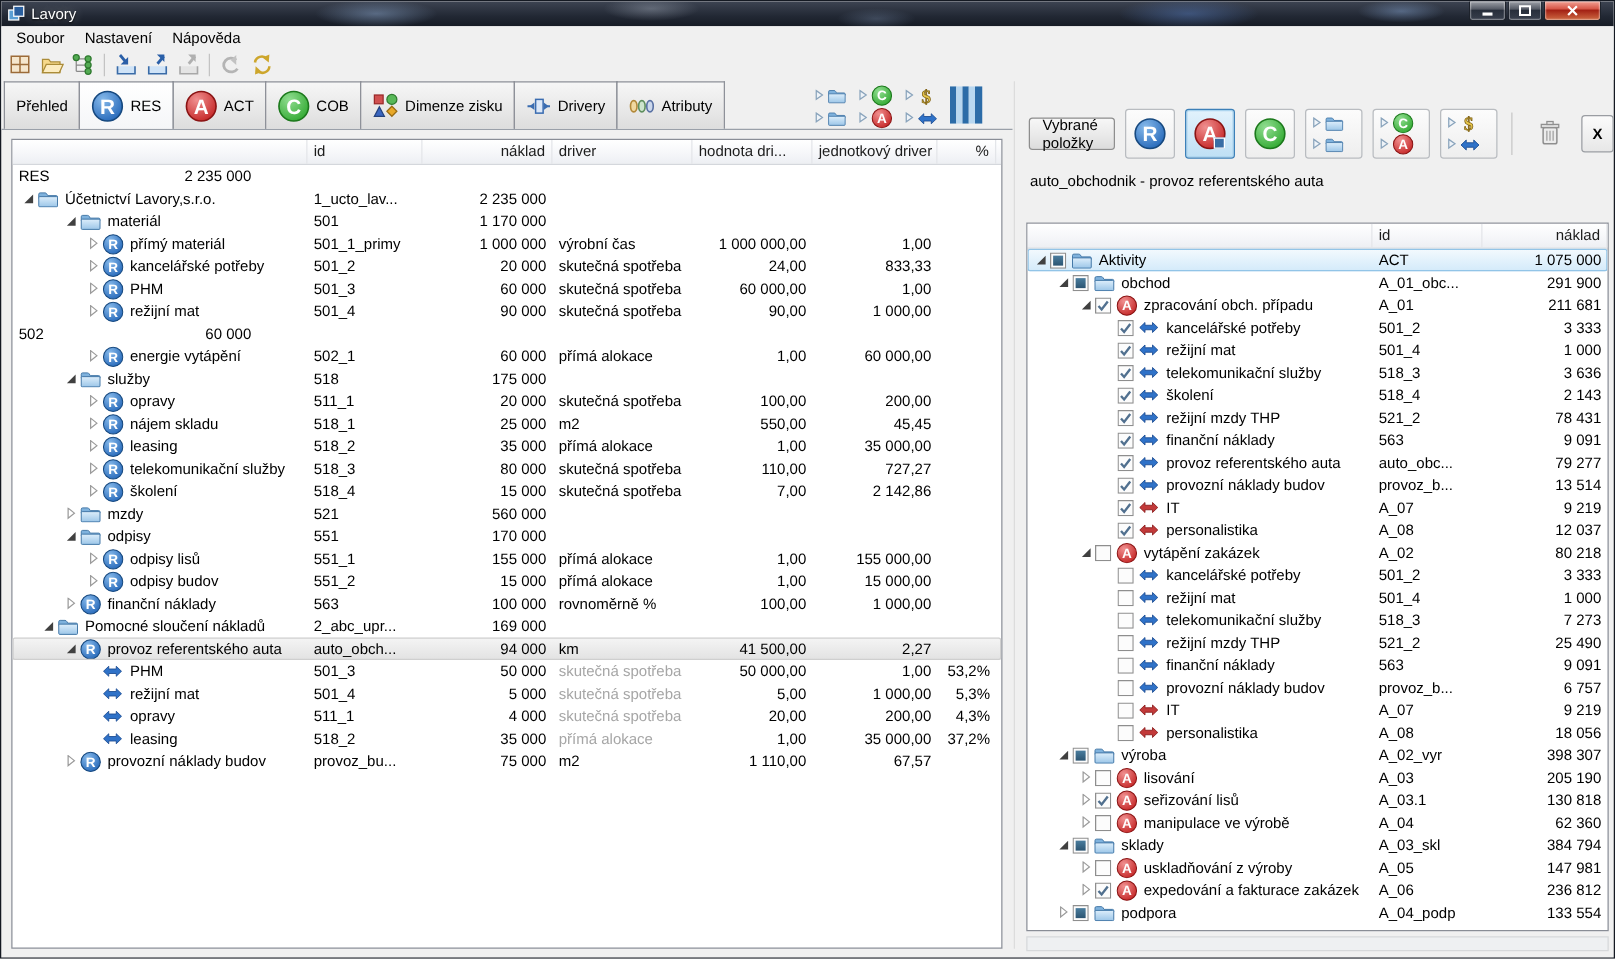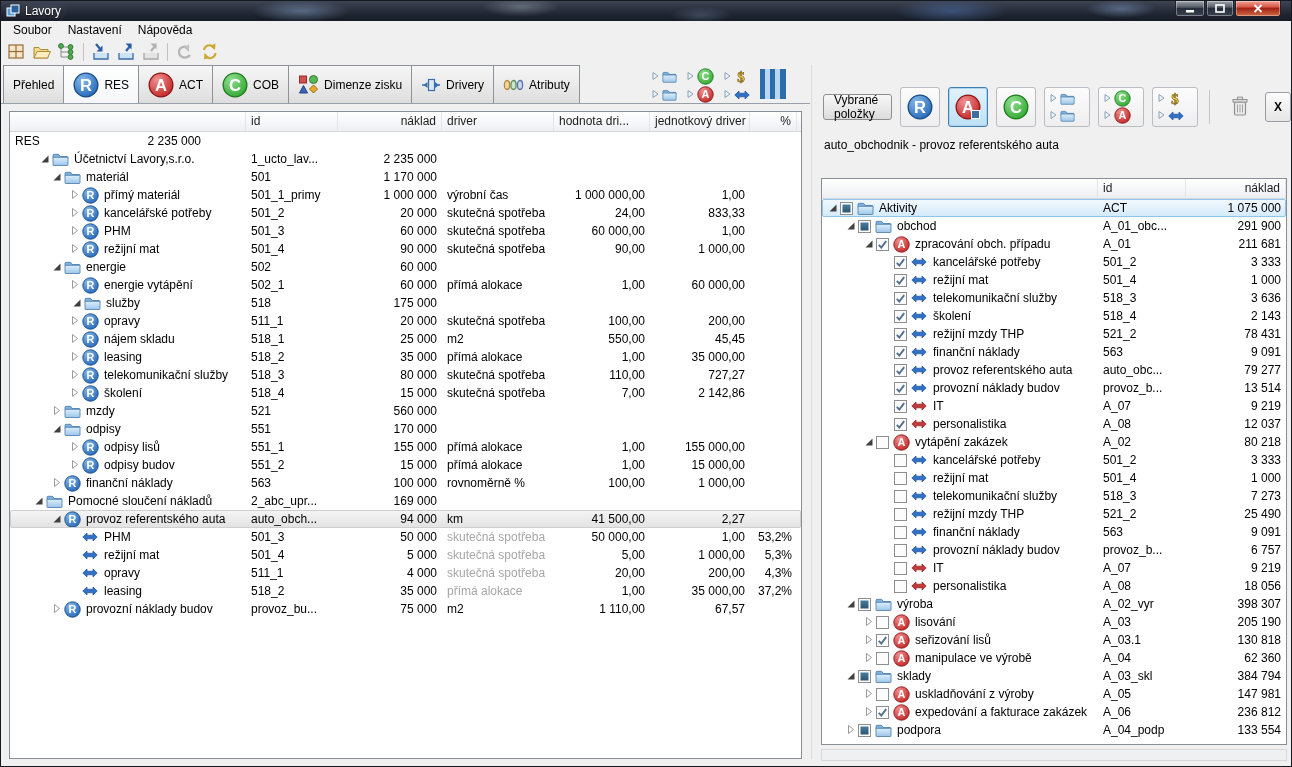--- a/index.html
+++ b/index.html
@@ -379,21 +379,21 @@
     <div id="res-rows">
         <div class="trow">
           <span class="cell rc1">RES</span>
           <span class="cell rc2 num">2 235 000</span>
           <span class="cell rc3"></span>
           <span class="cell rc4 num"></span>
           <span class="cell rc5 num"></span>
           <span class="cell rc6 num"></span>
         </div>
         <div class="trow">
-          <span class="cell cname rc0" style="padding-left:28px">
+          <span class="cell cname rc0" style="padding-left:6px">
             <span class="exp">
               <svg width="10" height="10">
                 <polygon points="8.5,1.5 8.5,8.5 1.5,8.5" fill="#404040"></polygon>
               </svg>
             </span>
             <span class="ricon">
               <svg width="17" height="13" viewBox="0 0 17 13">
                 <defs>
                   <linearGradient id="g_f" x1="0" y1="0" x2="0" y2="1">
                     <stop offset="0" stop-color="#ddeefb"></stop>
@@ -547,40 +547,20 @@
             <span class="lbl">režijní mat</span>
           </span>
           <span class="cell rc1">501_4</span>
           <span class="cell rc2 num">90 000</span>
           <span class="cell rc3">skutečná spotřeba</span>
           <span class="cell rc4 num">90,00</span>
           <span class="cell rc5 num">1 000,00</span>
           <span class="cell rc6 num"></span>
         </div>
         <div class="trow">
-          <span class="cell cname rc0" style="padding-left:40px">
-            <span class="exp">
-              <svg width="10" height="10">
-                <polygon points="8.5,1.5 8.5,8.5 1.5,8.5" fill="#404040"></polygon>
-              </svg>
-            </span>
-            <span class="ricon">
-              <svg width="17" height="13" viewBox="0 0 17 13">
-                <defs>
-                  <linearGradient id="g_f" x1="0" y1="0" x2="0" y2="1">
-                    <stop offset="0" stop-color="#ddeefb"></stop>
-                    <stop offset="1" stop-color="#9cc6e8"></stop>
-                  </linearGradient>
-                </defs>
-                <path d="M1 5 V2.4 Q1 1.3 2.1 1.3 H6 Q6.9 1.3 7.3 2 L8.2 3.5 H15 Q16 3.5 16 4.5 V5.5 H1 Z" fill="#7fb2dd" stroke="#4579a8" stroke-width="0.8"></path>
-                <rect x="1" y="4.3" width="15" height="8.2" rx="0.8" fill="url(#g_f)" stroke="#4579a8" stroke-width="0.8"></rect>
-              </svg>
-            </span>
-            <span class="lbl">energie</span>
-          </span>
           <span class="cell rc1">502</span>
           <span class="cell rc2 num">60 000</span>
           <span class="cell rc3"></span>
           <span class="cell rc4 num"></span>
           <span class="cell rc5 num"></span>
           <span class="cell rc6 num"></span>
         </div>
         <div class="trow">
           <span class="cell cname rc0" style="padding-left:58px">
             <span class="exp">
@@ -603,21 +583,21 @@
             <span class="lbl">energie vytápění</span>
           </span>
           <span class="cell rc1">502_1</span>
           <span class="cell rc2 num">60 000</span>
           <span class="cell rc3">přímá alokace</span>
           <span class="cell rc4 num">1,00</span>
           <span class="cell rc5 num">60 000,00</span>
           <span class="cell rc6 num"></span>
         </div>
         <div class="trow">
-          <span class="cell cname rc0" style="padding-left:60px">
+          <span class="cell cname rc0" style="padding-left:40px">
             <span class="exp">
               <svg width="10" height="10">
                 <polygon points="8.5,1.5 8.5,8.5 1.5,8.5" fill="#404040"></polygon>
               </svg>
             </span>
             <span class="ricon">
               <svg width="17" height="13" viewBox="0 0 17 13">
                 <defs>
                   <linearGradient id="g_f" x1="0" y1="0" x2="0" y2="1">
                     <stop offset="0" stop-color="#ddeefb"></stop>

